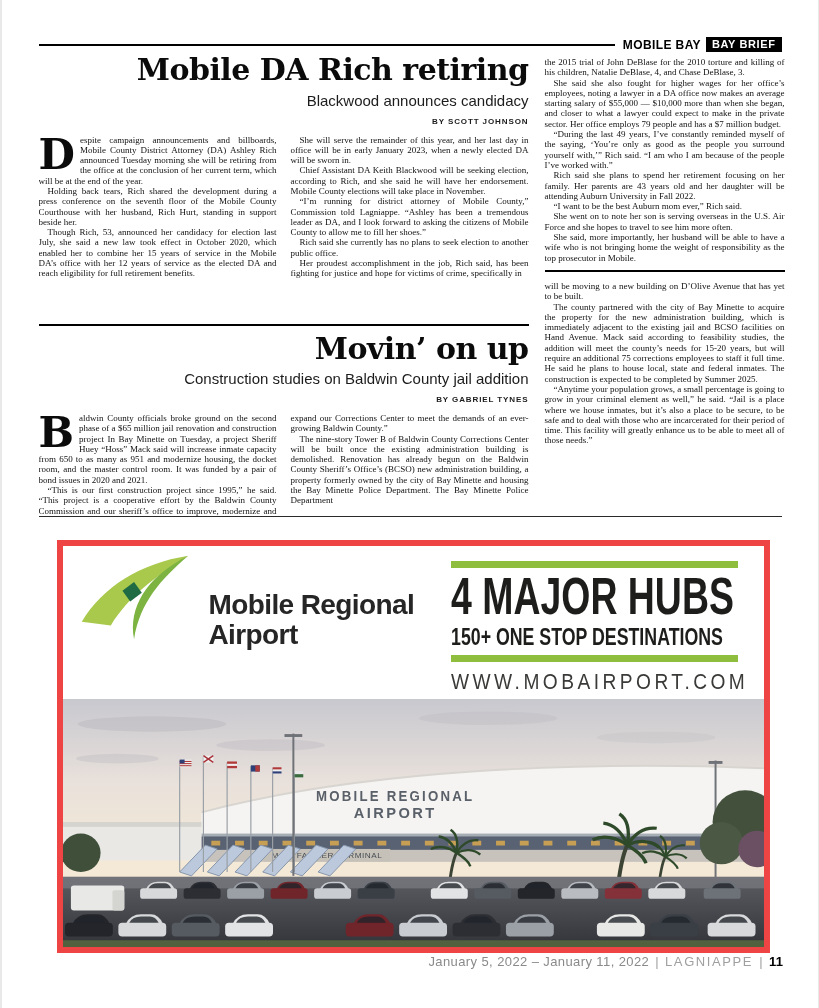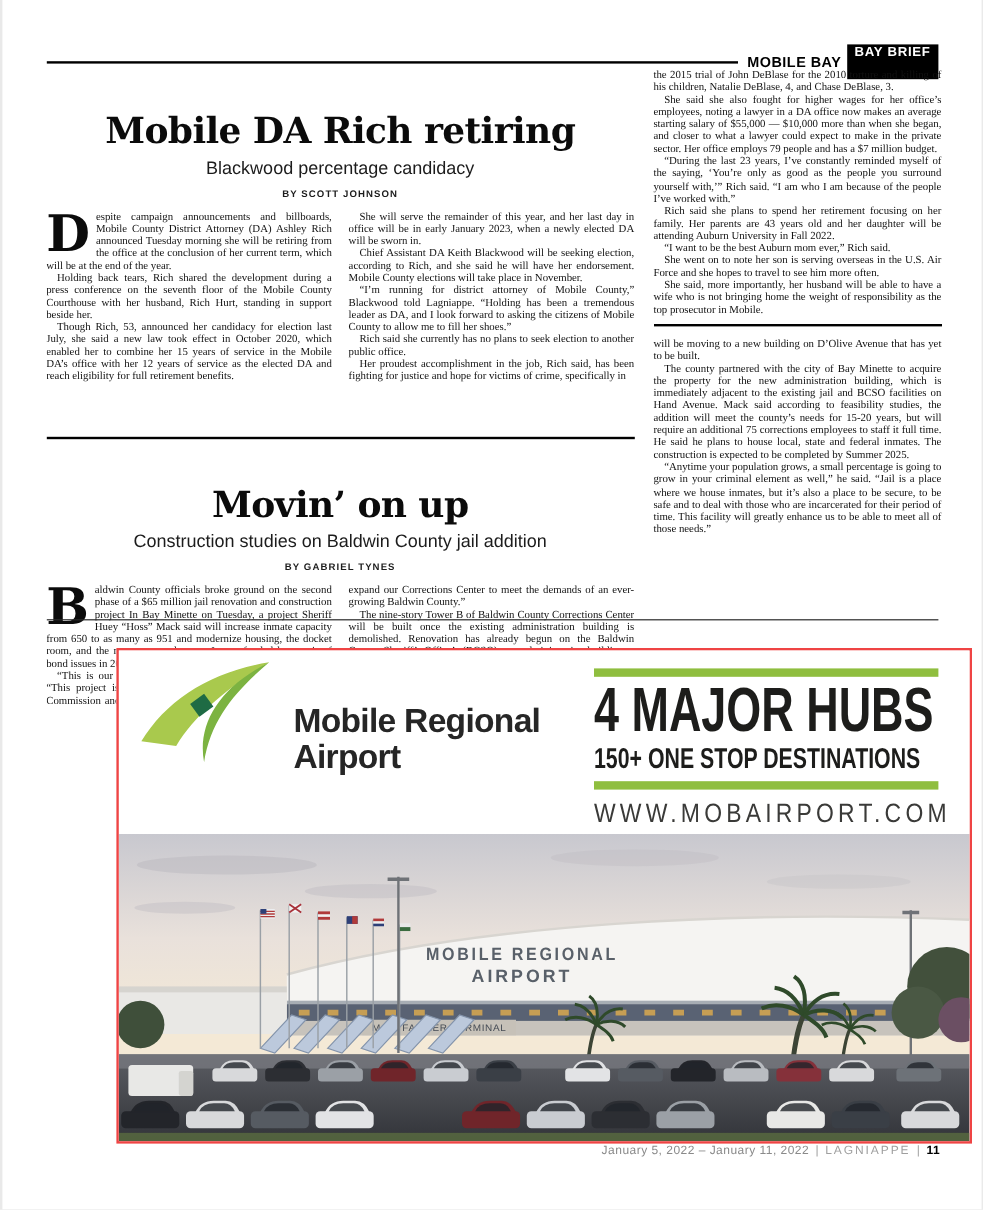--- a/index.html
+++ b/index.html
@@ -4,96 +4,96 @@
 <style>
   html,body { margin:0; padding:0; background:#e9e9e9; }
   .page { position:relative; width:816px; height:1008px; margin:0 auto; background:#ffffff;
           font-family:"Liberation Serif", serif; color:#111; overflow:hidden; }
 
   
   .masthead { position:absolute; left:37px; right:36px; top:37px; display:flex; align-items:center;
               font-family:"Liberation Sans", sans-serif; }
   .masthead .rule { flex:1; height:2px; background:#000; margin-right:8px; }
   .masthead .label { font-weight:700; font-size:12px; letter-spacing:0.4px; color:#000; margin-right:5px; white-space:nowrap; }
-  .masthead .tag { background:#000; color:#fff; font-weight:700; font-size:11px; padding:1px 6px 16px; letter-spacing:0.6px; white-space:nowrap; }
+  .masthead .tag { background:#000; color:#fff; font-weight:700; font-size:11px; padding:1px 6px 2px; letter-spacing:0.6px; white-space:nowrap; }
 
   
   .content { position:absolute; left:37px; top:54px; width:746px; display:flex; gap:16px; }
   .col-left { width:490px; }
   .col-right { width:240px; text-align:justify; font-size:9px; line-height:10.3px; padding-top:3px; }
 
-  .a-head { text-align:center;margin-top:40px; }
+  .a-head { text-align:right; }
   .a-head .hl  { font-family:"DejaVu Serif", serif; font-weight:700; font-size:30px; line-height:1.05; color:#0b0b0b; letter-spacing:-0.5px; }
   .a-head .sub { font-family:"Liberation Sans", sans-serif; font-size:15px; color:#1c1c1c; margin-top:6px; }
   .a-head .by  { font-family:"Liberation Sans", sans-serif; font-size:8px; font-weight:700; letter-spacing:0.9px; color:#1c1c1c; margin-top:8px; margin-bottom:9px; }
 
   .body2col { column-count:2; column-gap:14px; text-align:justify; font-size:9px; line-height:10.3px; }
   .a1-body { height:184px; overflow:hidden; }
   .a2-body { height:112px; overflow:hidden; }
   .page p { margin:0; text-indent:9px; }
   .page p.lead, .page p.cont { text-indent:0; }
   .dropcap { float:left; font-family:"DejaVu Serif", serif; font-weight:700; font-size:42px; line-height:33px; padding:3px 5px 0 0; color:#0b0b0b; }
 
   .divider { border:0; border-top:2px solid #000; }
   .col-left .divider  { margin:5px 0 7px; }
   .col-right .divider { margin:7px 0 9px; }
   .section-rule { position:absolute; left:37px; right:36px; top:516px; border:0; border-top:1px solid #2a2a2a; margin:0; }
 
   
-  .ad { position:absolute; left:55px; top:540px; width:713px; height:413px; border:2px solid #ef4444;
-        box-sizing:border-box; background:#fff; overflow:hidden;margin-left:40px; }
+  .ad { position:absolute; left:55px; top:540px; width:713px; height:413px; border:6px solid #ef4444;
+        box-sizing:border-box; background:#fff; overflow:hidden; }
   .ad-top { position:absolute; left:0; right:0; top:0; height:153px; background:#fff; }
   .ad-logo { position:absolute; left:14px; top:6px; display:flex; align-items:flex-start; }
   .ad-logo .lg-text { font-family:"Liberation Sans", sans-serif; font-weight:700; font-size:28px; line-height:1.06;
                       color:#262626; margin-left:14px; margin-top:38px; letter-spacing:-0.6px; }
   .ad-promo { position:absolute; right:26px; top:15px; width:287px; font-family:"Liberation Sans", sans-serif; color:#1d1d1b; }
   .ad-promo .bar  { height:7px; background:#8fbe3f; }
   .ad-promo .hubs { font-size:52px; font-weight:700; line-height:1.02; white-space:nowrap;
                     transform:scaleX(0.72); transform-origin:0 50%; margin-top:2px; }
   .ad-promo .dest { font-size:24px; font-weight:700; white-space:nowrap;
                     transform:scaleX(0.74); transform-origin:0 50%; margin:0 0 4px; }
   .ad-promo .web  { font-size:22px; font-weight:400; letter-spacing:4px; color:#3a3a38; white-space:nowrap;
                     transform:scaleX(0.87); transform-origin:0 50%; margin-top:7px; }
   .ad-photo { position:absolute; left:0; right:0; top:153px; bottom:0; }
   .ad-photo svg { display:block; width:100%; height:100%; font-family:"Liberation Sans", sans-serif; }
 
   
   .footer { position:absolute; right:34px; top:954px; font-family:"Liberation Sans", sans-serif;
-            font-size:10px; color:#8a8a8a; letter-spacing:0.4px; white-space:nowrap; }
+            font-size:13px; color:#8a8a8a; letter-spacing:0.4px; white-space:nowrap; }
   .footer .pub { color:#9f9f9f; letter-spacing:1.6px; }
   .footer .sep { color:#9f9f9f; padding:0 2px; }
   .footer .pg  { color:#000; font-weight:700; }
 </style>
 </head>
 <body>
 
 <div class="page">
 
   <div class="masthead">
     <div class="rule"></div>
     <span class="label">MOBILE BAY</span>
     <span class="tag">BAY BRIEF</span>
   </div>
 
   <div class="content">
     <div class="col-left">
 
       <div class="a-head">
         <div class="hl">Mobile DA Rich retiring</div>
-        <div class="sub">Blackwood percentage candidacy</div>
+        <div class="sub">Blackwood announces candidacy</div>
         <div class="by">BY SCOTT JOHNSON</div>
       </div>
 
       <div class="body2col a1-body">
         <p class="lead"><span class="dropcap">D</span><span>espite campaign announcements and billboards, Mobile County District Attorney (DA) Ashley Rich announced Tuesday morning she will be retiring from the office at the conclusion of her current term, which will be at the end of the year.</span></p>
         <p>Holding back tears, Rich shared the development during a press conference on the seventh floor of the Mobile County Courthouse with her husband, Rich Hurt, standing in support beside her.</p>
         <p>Though Rich, 53, announced her candidacy for election last July, she said a new law took effect in October 2020, which enabled her to combine her 15 years of service in the Mobile DA’s office with her 12 years of service as the elected DA and reach eligibility for full retirement benefits.</p>
         <p>She will serve the remainder of this year, and her last day in office will be in early January 2023, when a newly elected DA will be sworn in.</p>
         <p>Chief Assistant DA Keith Blackwood will be seeking election, according to Rich, and she said he will have her endorsement. Mobile County elections will take place in November.</p>
-        <p>“I’m running for district attorney of Mobile County,” Blackwood told Lagniappe. “Holding has been a tremendous leader as DA, and I look forward to asking the citizens of Mobile County to allow me to fill her shoes.”</p>
+        <p>“I’m running for district attorney of Mobile County,” Commission told Lagniappe. “Ashley has been a tremendous leader as DA, and I look forward to asking the citizens of Mobile County to allow me to fill her shoes.”</p>
         <p>Rich said she currently has no plans to seek election to another public office.</p>
         <p>Her proudest accomplishment in the job, Rich said, has been fighting for justice and hope for victims of crime, specifically in</p>
       </div>
 
       <hr class="divider">
 
       <div class="a-head">
         <div class="hl">Movin’ on up</div>
         <div class="sub">Construction studies on Baldwin County jail addition</div>
         <div class="by">BY GABRIEL TYNES</div>
@@ -103,21 +103,21 @@
         <p class="lead"><span class="dropcap">B</span><span>aldwin County officials broke ground on the second phase of a $65 million jail renovation and construction project In Bay Minette on Tuesday, a project Sheriff Huey “Hoss” Mack said will increase inmate capacity from 650 to as many as 951 and modernize housing, the docket room, and the master control room. It was funded by a pair of bond issues in 2020 and 2021.</span></p>
         <p>“This is our first construction project since 1995,” he said. “This project is a cooperative effort by the Baldwin County Commission and our sheriff’s office to improve, modernize and expand our Corrections Center to meet the demands of an ever-growing Baldwin County.”</p>
         <p>The nine-story Tower B of Baldwin County Corrections Center will be built once the existing administration building is demolished. Renovation has already begun on the Baldwin County Sheriff’s Office’s (BCSO) new administration building, a property formerly owned by the city of Bay Minette and housing the Bay Minette Police Department. The Bay Minette Police Department</p>
       </div>
     </div>
 
     <div class="col-right">
       <div>
         <p class="cont">the 2015 trial of John DeBlase for the 2010 torture and killing of his children, Natalie DeBlase, 4, and Chase DeBlase, 3.</p>
         <p>She said she also fought for higher wages for her office’s employees, noting a lawyer in a DA office now makes an average starting salary of $55,000 — $10,000 more than when she began, and closer to what a lawyer could expect to make in the private sector. Her office employs 79 people and has a $7 million budget.</p>
-        <p>“During the last 23 years, I’ve constantly reminded myself of the saying, ‘You’re only as good as the people you surround yourself with,’” Rich said. “I am who I am because of the people I’ve worked with.”</p>
+        <p>“During the last 49 years, I’ve constantly reminded myself of the saying, ‘You’re only as good as the people you surround yourself with,’” Rich said. “I am who I am because of the people I’ve worked with.”</p>
         <p>Rich said she plans to spend her retirement focusing on her family. Her parents are 43 years old and her daughter will be attending Auburn University in Fall 2022.</p>
         <p>“I want to be the best Auburn mom ever,” Rich said.</p>
         <p>She went on to note her son is serving overseas in the U.S. Air Force and she hopes to travel to see him more often.</p>
         <p>She said, more importantly, her husband will be able to have a wife who is not bringing home the weight of responsibility as the top prosecutor in Mobile.</p>
       </div>
       <hr class="divider">
       <div>
         <p class="cont">will be moving to a new building on D’Olive Avenue that has yet to be built.</p>
         <p>The county partnered with the city of Bay Minette to acquire the property for the new administration building, which is immediately adjacent to the existing jail and BCSO facilities on Hand Avenue. Mack said according to feasibility studies, the addition will meet the county’s needs for 15-20 years, but will require an additional 75 corrections employees to staff it full time. He said he plans to house local, state and federal inmates. The construction is expected to be completed by Summer 2025.</p>
         <p>“Anytime your population grows, a small percentage is going to grow in your criminal element as well,” he said. “Jail is a place where we house inmates, but it’s also a place to be secure, to be safe and to deal with those who are incarcerated for their period of time. This facility will greatly enhance us to be able to meet all of those needs.”</p>

